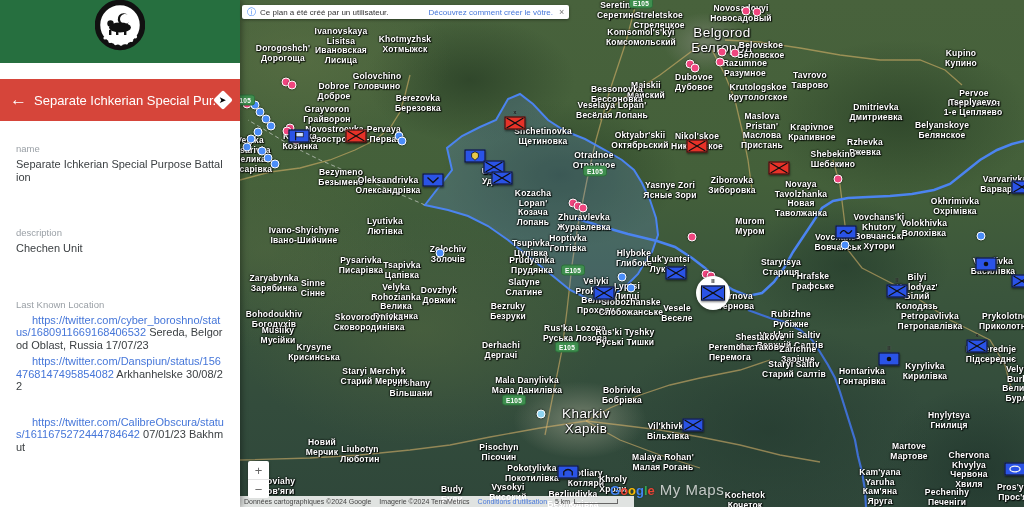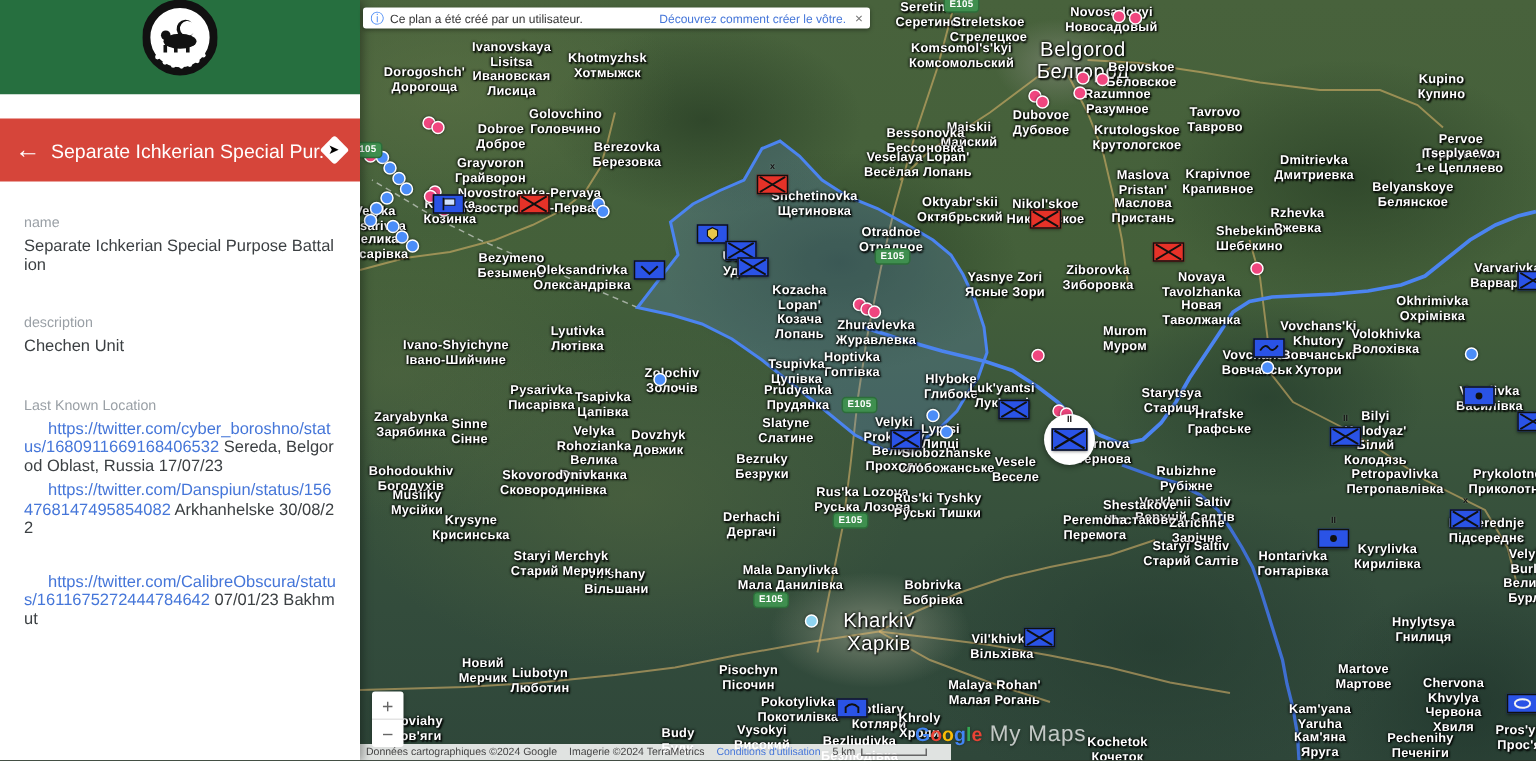--- a/index.html
+++ b/index.html
@@ -42,29 +42,29 @@
   
   #sidebar{position:absolute;left:0;top:0;width:240px;height:507px;background:#fff;z-index:40;box-shadow:2px 0 6px rgba(0,0,0,.35);}
   #flag-green{height:63px;display:flex;align-items:flex-start;justify-content:center;}
   #flag-white{height:16px;background:#fff;}
   #hdr{height:42px;display:flex;align-items:center;padding:0 10px;box-sizing:border-box;}
   #hdr .back{color:#fff;font-size:17px;width:24px;cursor:pointer;}
   #hdr .title{color:#fff;font-size:13px;font-weight:500;flex:1;white-space:nowrap;overflow:hidden;}
   #hdr .dia{width:14px;height:14px;background:#fff;transform:rotate(45deg);border-radius:2px;display:flex;align-items:center;justify-content:center;cursor:pointer;}
   #hdr .dia span{transform:rotate(-45deg);font-size:9px;line-height:9px;}
   #fields{padding:22px 16px 0 16px;}
-  .f-label{font-size:9.5px;color:#9aa0a6;margin-top:27px;}
+  .f-label{font-size:9.5px;color:#9aa0a6;margin-top:44px;}
   .f-label:first-child{margin-top:0;}
   .f-val{font-size:11px;color:#3c4043;margin-top:4px;line-height:12.5px;word-break:break-all;}
   .f-val .lnk{cursor:pointer;margin-left:16px;}
   
   #notif{position:absolute;left:242px;top:5px;height:14px;z-index:50;background:#fff;border-radius:2px;
     box-shadow:0 1px 3px rgba(0,0,0,.4);display:flex;align-items:center;padding:0 5px;font-size:8px;color:#333;white-space:nowrap;}
   #notif .info{color:#4285f4;font-size:9px;margin-right:4px;}
-  #notif .lnk{margin-left:11px;cursor:pointer;padding-left:40px;}
+  #notif .lnk{margin-left:0;cursor:pointer;padding-left:40px;}
   #notif .x{margin-left:6px;color:#777;font-size:9px;cursor:pointer;}
   
   #attrib{position:absolute;left:240px;bottom:0;height:11px;width:394px;background:rgba(255,255,255,.85);z-index:30;
     display:flex;align-items:center;font-size:7px;color:#444;padding:0 4px;box-sizing:border-box;white-space:nowrap;}
   #attrib .sp{margin-left:8px;}
   #attrib .terms{cursor:pointer;}
   #attrib .scalebar{display:inline-block;width:42px;height:4px;border:1px solid #666;border-top:none;margin-left:4px;}
   #wm{position:absolute;left:610px;top:481px;z-index:30;display:flex;align-items:baseline;pointer-events:none;}
   #wm .g{font-size:13px;font-weight:700;text-shadow:0 0 2px rgba(0,0,0,.4);}
   #wm .mm{font-size:15px;font-weight:400;color:rgba(255,255,255,.72);margin-left:5px;letter-spacing:.5px;text-shadow:0 1px 2px rgba(0,0,0,.35);}
@@ -345,21 +345,21 @@
         <div class="mlabel" style="left: 750px; top: 226px;">
           <div>Murom</div>
           <div>Муром</div>
         </div>
         <div class="mlabel" style="left: 762px; top: 131px;">
           <div>Maslova</div>
           <div>Pristan'</div>
           <div>Маслова</div>
           <div>Пристань</div>
         </div>
-        <div class="mlabel" style="left: 812px; top: 121px;">
+        <div class="mlabel" style="left: 812px; top: 132px;">
           <div>Krapivnoe</div>
           <div>Крапивное</div>
         </div>
         <div class="mlabel" style="left: 697px; top: 141px;">
           <div>Nikol'skoe</div>
           <div>Никольское</div>
         </div>
         <div class="mlabel" style="left: 568px; top: 243px;">
           <div>Hoptivka</div>
           <div>Гоптівка</div>

